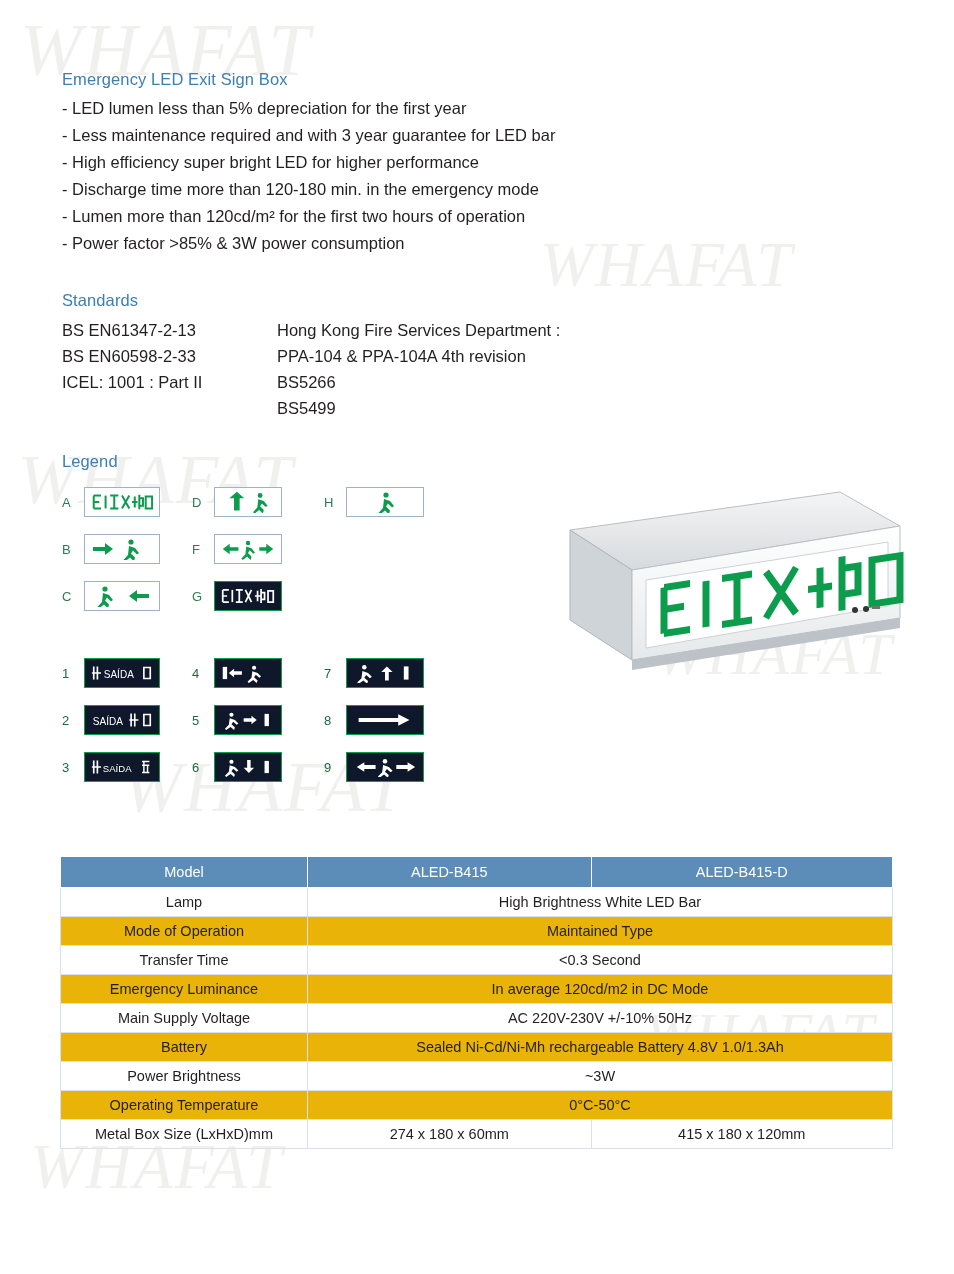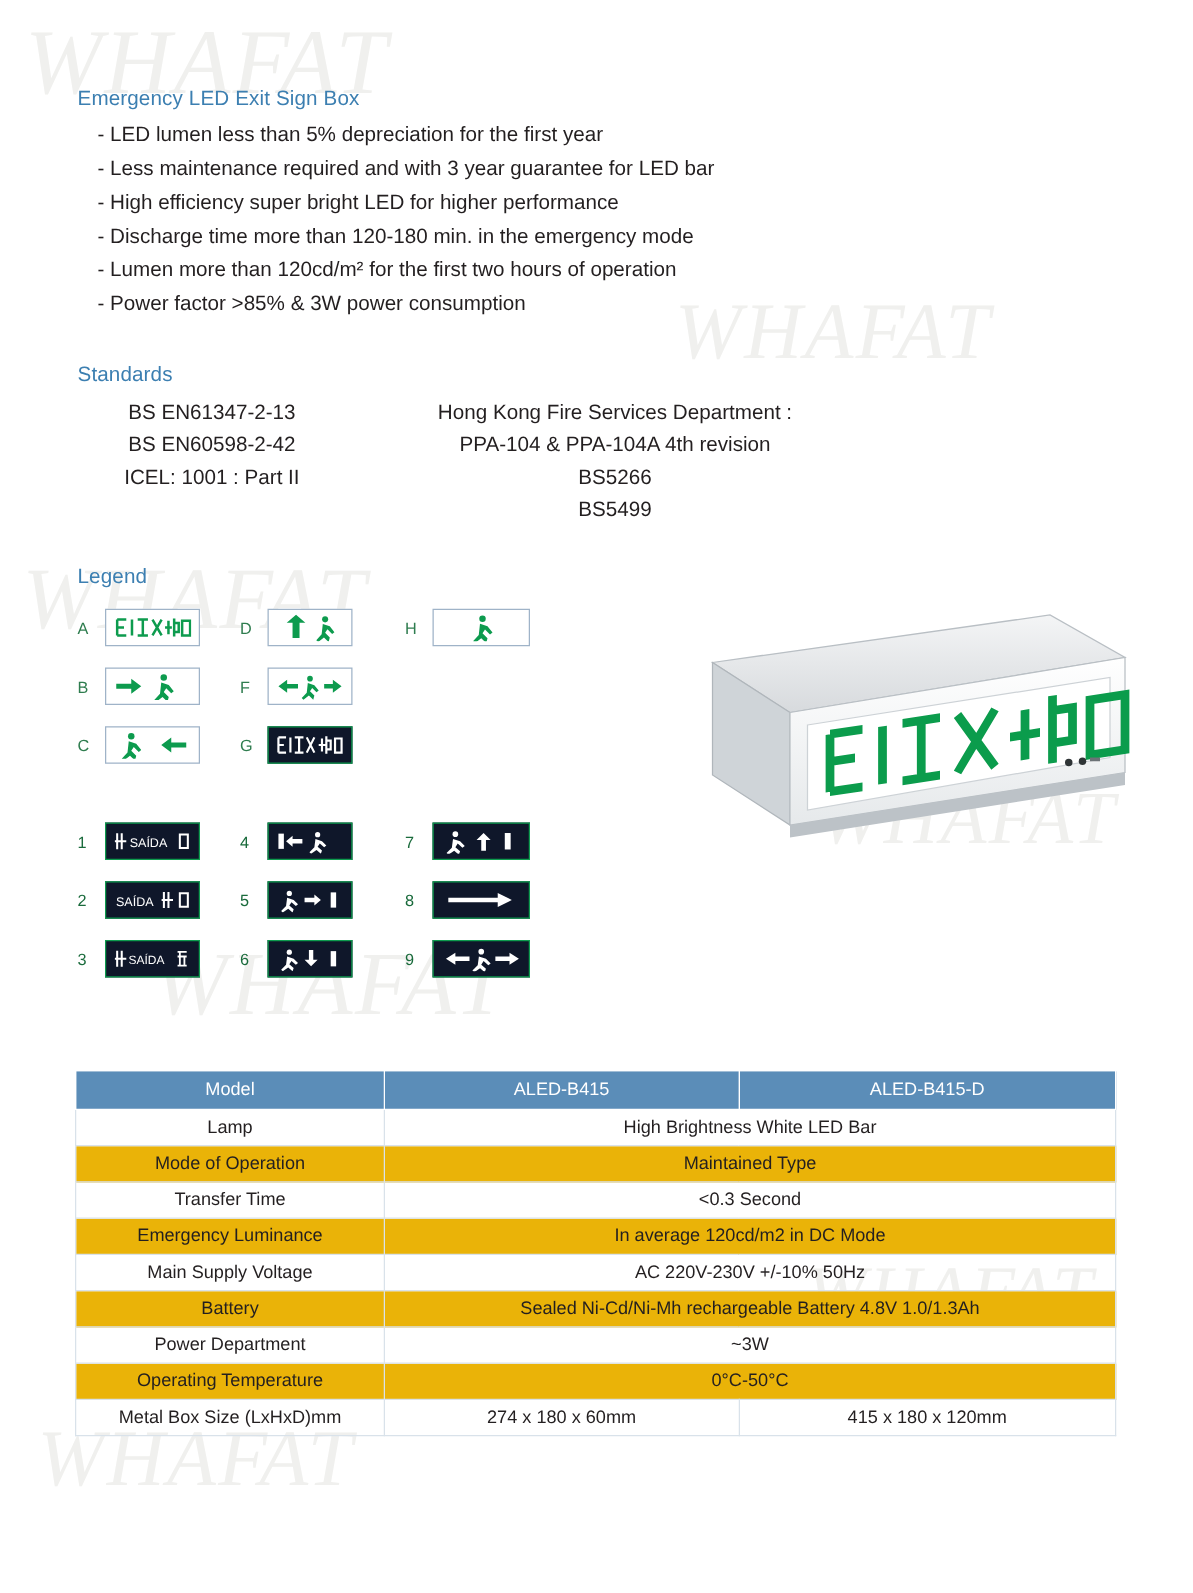--- a/index.html
+++ b/index.html
@@ -30,37 +30,37 @@
   .content{position:relative; z-index:3;}
 
   h2.sec{
     color:#3c7fb1;
     font-size:16.5px;
     font-weight:400;
     margin:0;
     letter-spacing:.1px;
   }
   .bullets{
-    margin:6px 0 0 16px;
+    margin:6px 0 0 0;
     padding:0;
     list-style:none;
   }
   .bullets li{
     font-size:16.5px;
     line-height:27px;
     color:#231f20;
     white-space:nowrap;
   }
 
   #headerblock{position:absolute; left:62px; top:70px;}
   #standardsblock{position:absolute; left:62px; top:291px;}
   .std-cols{display:flex; margin-top:7px;}
   .std-col-left{width:215px;}
   .std-col-right{width:430px;}
-  .std-cols div p{margin:0; font-size:16.5px; line-height:26px; white-space:nowrap;text-align:center;}
+  .std-cols div p{margin:0; font-size:16.5px; line-height:26px; white-space:nowrap;}
 
   #legendblock{position:absolute; left:62px; top:452px;}
   .legend-grid{margin-top:16px; position:relative;}
 
   .lrow{display:flex; align-items:center; margin-bottom:17px;}
   .lcell{display:flex; align-items:center;}
   .lkey{
     width:22px; font-size:13px; color:#2f7d4f;
     text-align:left;
   }
@@ -135,21 +135,21 @@
       <li>- Lumen more than 120cd/m² for the first two hours of operation</li>
       <li>- Power factor &gt;85% &amp; 3W power consumption</li>
     </ul>
   </div>
 
   <div id="standardsblock">
     <h2 class="sec">Standards</h2>
     <div class="std-cols">
       <div class="std-col-left">
         <p>BS EN61347-2-13</p>
-        <p>BS EN60598-2-42</p>
+        <p>BS EN60598-2-33</p>
         <p>ICEL: 1001 : Part II</p>
       </div>
       <div class="std-col-right">
         <p>Hong Kong Fire Services Department :</p>
         <p>PPA-104 &amp; PPA-104A 4th revision</p>
         <p>BS5266</p>
         <p>BS5499</p>
       </div>
     </div>
   </div>
@@ -448,21 +448,21 @@
       </tr>
       <tr>
         <td class="label">Main Supply Voltage</td>
         <td colspan="2">AC 220V-230V +/-10% 50Hz</td>
       </tr>
       <tr class="alt">
         <td class="label">Battery</td>
         <td colspan="2">Sealed Ni-Cd/Ni-Mh rechargeable Battery  4.8V 1.0/1.3Ah</td>
       </tr>
       <tr>
-        <td class="label">Power Department</td>
+        <td class="label">Power Brightness</td>
         <td colspan="2">~3W</td>
       </tr>
       <tr class="alt">
         <td class="label">Operating Temperature</td>
         <td colspan="2">0°C-50°C</td>
       </tr>
       <tr>
         <td class="label">Metal Box Size (LxHxD)mm</td>
         <td>274 x 180 x 60mm</td>
         <td>415 x 180 x 120mm</td>

